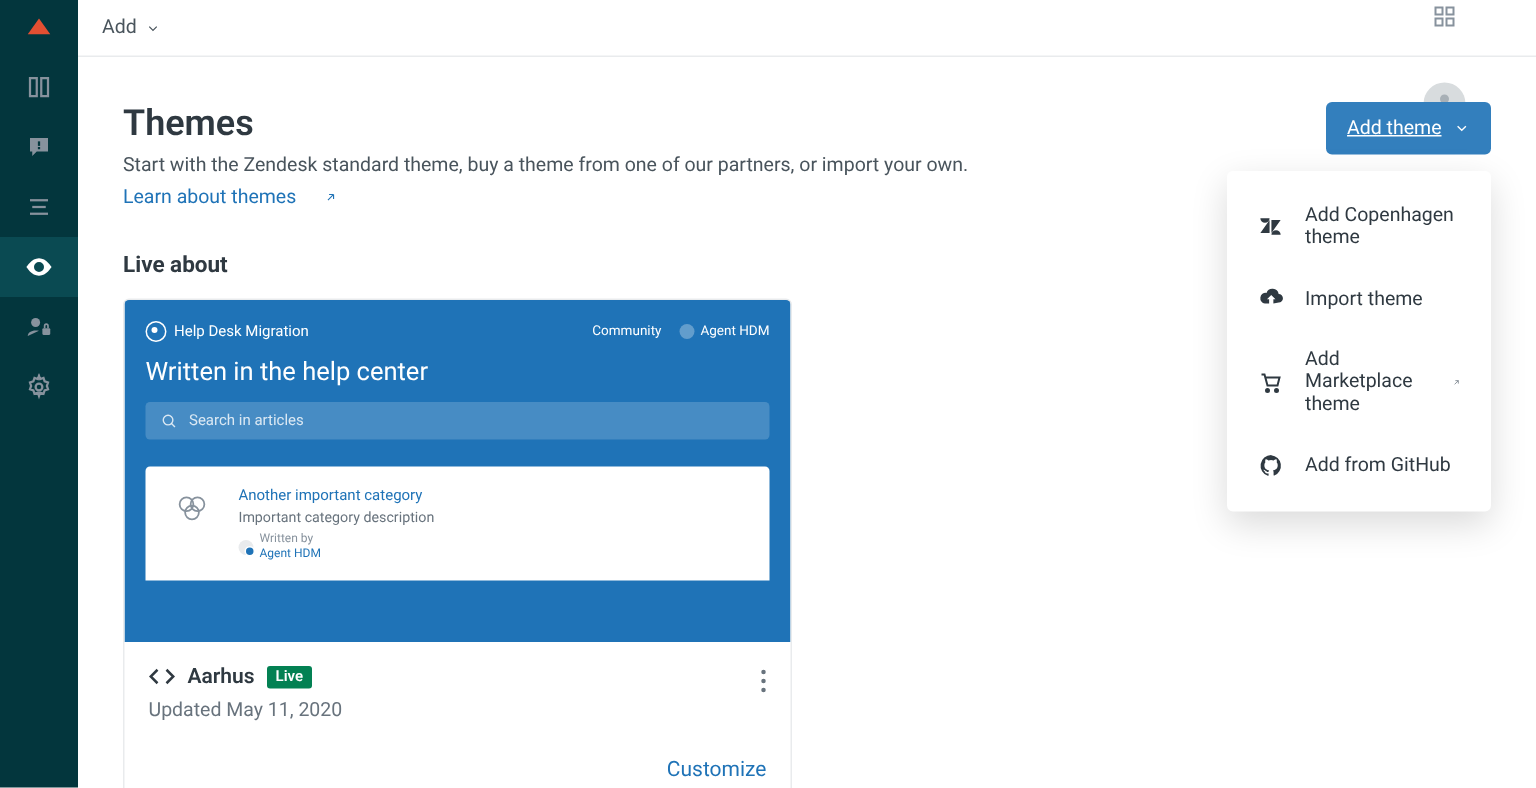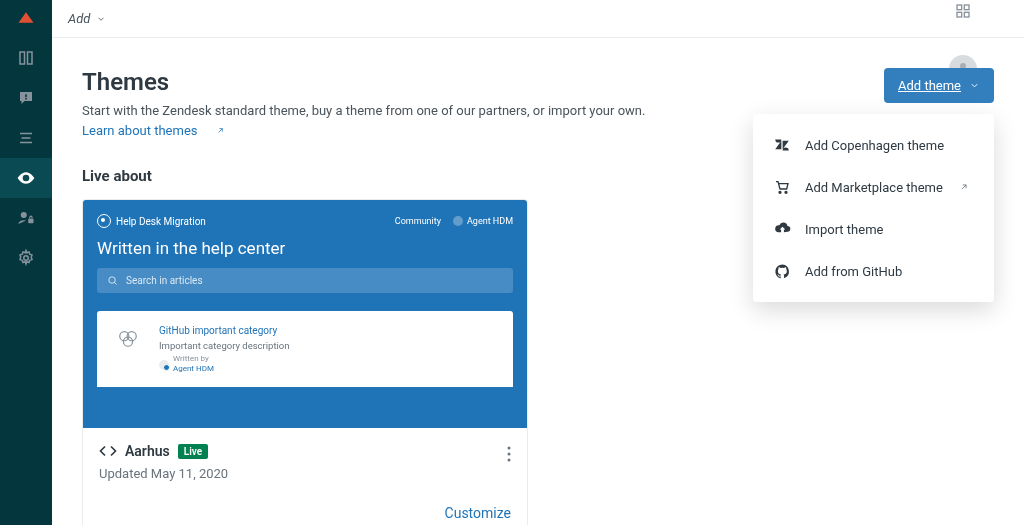--- a/index.html
+++ b/index.html
@@ -6,41 +6,41 @@
     body { background: #fff; overflow: hidden; width: 1024px; height: 525px; position: relative; }
     
     
     .sidebar { position: absolute; left: 0; top: 0; width: 52px; height: 100%; background: #03363d; display: flex; flex-direction: column; }
     .sidebar-logo { width: 52px; height: 38px; display: flex; align-items: center; justify-content: center; }
     .sidebar-item { width: 52px; height: 40px; display: flex; align-items: center; justify-content: center; cursor: pointer; color: #87929d; }
     .sidebar-item.active { background: #0a4a52; color: #fff; }
     
     
     .topbar { position: absolute; left: 52px; top: 0; right: 0; height: 38px; border-bottom: 1px solid #e9ebed; display: flex; align-items: center; padding: 0 16px; }
-    .topbar-left { display: flex; align-items: center; gap: 6px; color: #49545c; font-size: 13px; cursor: pointer; font-style: italic; }
+    .topbar-left { display: flex; align-items: center; gap: 6px; color: #49545c; font-size: 13px; cursor: pointer; }
     .topbar-right { margin-left: auto; display: flex; align-items: center; gap: 32px; flex-direction: column; }
     .help-center-link { display: flex; align-items: center; gap: 6px; color: #68737d; font-size: 13px; cursor: pointer; }
     .apps-icon { color: #87929d; cursor: pointer; }
     .avatar { width: 28px; height: 28px; border-radius: 50%; background: #d8dcde; display: flex; align-items: center; justify-content: center; cursor: pointer; }
     
     
     .main { position: absolute; left: 52px; top: 38px; right: 0; bottom: 0; overflow-y: auto; padding: 30px 30px 30px 30px; }
     .main::-webkit-scrollbar { width: 10px; }
     .main::-webkit-scrollbar-thumb { background: #c2c8cc; border-radius: 5px; }
     
     .page-header { display: flex; align-items: flex-start; justify-content: space-between; margin-bottom: 28px; }
     .page-title { font-size: 24px; font-weight: 600; color: #2f3941; margin-bottom: 6px; }
     .page-desc { font-size: 13px; color: #49545c; line-height: 1.4; }
     .learn-link { font-size: 13px; color: #1f73b7; text-decoration: none; display: inline-flex; align-items: center; gap: 18px; margin-top: 2px; }
     
     .add-theme-wrap { position: relative; }
     .add-theme-btn { background: #337fbd; color: #fff; border: none; padding: 10px 14px; border-radius: 4px; font-size: 13px; display: flex; align-items: center; gap: 8px; cursor: pointer; text-decoration: underline; }
     
     
-    .dropdown { position: absolute; top: 46px; right: 0; width: 241px; background: #fff; border-radius: 4px; box-shadow: 0 8px 24px rgba(0,0,0,0.15); padding: 10px 0; z-index: 100; }
+    .dropdown { position: absolute; top: 46px; right: 0; width: 176px; background: #fff; border-radius: 4px; box-shadow: 0 8px 24px rgba(0,0,0,0.15); padding: 10px 0; z-index: 100; }
     .dropdown-item { display: flex; align-items: center; gap: 14px; padding: 12px 20px; font-size: 13px; color: #2f3941; cursor: pointer; }
     .dropdown-icon { width: 18px; height: 18px; display: flex; align-items: center; justify-content: center; color: #2f3941; flex-shrink: 0; }
     .ext-link-icon { width: 10px; height: 10px; margin-left: 2px; }
     
     .section-title { font-size: 15px; color: #2f3941; margin-bottom: 14px; }
     
     
     .theme-card { width: 446px; border: 1px solid #e9ebed; border-radius: 4px; overflow: hidden; }
     .theme-preview { height: 228px; background: #1f73b7; position: relative; overflow: hidden; padding: 14px 14px 0 14px; }
     .preview-header { display: flex; align-items: center; justify-content: space-between; font-size: 10px; color: #fff; margin-bottom: 10px; }
@@ -180,38 +180,38 @@
         <div class="dropdown-item">
           <span class="dropdown-icon">
             <svg width="16" height="16" viewBox="0 0 26 26" fill="#2f3941">
                 <path d="M12 6v14L2 20zM14 20V6l10 0zM12 4a5 5 0 01-10 0zM24 22a5 5 0 00-10 0z"></path>
               </svg>
           </span>
           <span>Add Copenhagen theme</span>
         </div>
         <div class="dropdown-item">
           <span class="dropdown-icon">
+            <svg width="17" height="17" viewBox="0 0 24 24" fill="#2f3941">
+                <path d="M19 15a4 4 0 000-8 6 6 0 00-11.5-1A5 5 0 006 16h4v-4l-2 0 4-4 4 4h-2v4z"></path>
+              </svg>
+          </span>
+          <span>Import theme</span>
+        </div>
+        <div class="dropdown-item">
+          <span class="dropdown-icon">
             <svg width="16" height="16" viewBox="0 0 24 24" fill="none" stroke="#2f3941" stroke-width="2">
                 <circle cx="9" cy="20" r="1.5" fill="#2f3941"></circle>
                 <circle cx="18" cy="20" r="1.5" fill="#2f3941"></circle>
                 <path d="M3 4h3l3 11h10l2-8H7"></path>
               </svg>
           </span>
           <span>Add Marketplace theme</span>
           <svg class="ext-link-icon" viewBox="0 0 24 24" fill="none" stroke="#68737d" stroke-width="2">
               <path d="M7 17L17 7M17 7H9M17 7v8"></path>
             </svg>
-        </div>
-        <div class="dropdown-item">
-          <span class="dropdown-icon">
-            <svg width="17" height="17" viewBox="0 0 24 24" fill="#2f3941">
-                <path d="M19 15a4 4 0 000-8 6 6 0 00-11.5-1A5 5 0 006 16h4v-4l-2 0 4-4 4 4h-2v4z"></path>
-              </svg>
-          </span>
-          <span>Import theme</span>
         </div>
         <div class="dropdown-item">
           <span class="dropdown-icon">
             <svg width="17" height="17" viewBox="0 0 24 24" fill="#2f3941">
                 <path d="M12 2a10 10 0 00-3.2 19.5c.5.1.7-.2.7-.5v-1.8c-2.8.6-3.4-1.3-3.4-1.3-.5-1.2-1.1-1.5-1.1-1.5-.9-.6.1-.6.1-.6 1 .1 1.5 1 1.5 1 .9 1.5 2.3 1.1 2.9.8.1-.6.3-1.1.6-1.3-2.2-.3-4.6-1.1-4.6-5 0-1.1.4-2 1-2.7-.1-.3-.4-1.3.1-2.6 0 0 .8-.3 2.7 1a9.4 9.4 0 015 0c1.9-1.3 2.7-1 2.7-1 .5 1.3.2 2.3.1 2.6.6.7 1 1.6 1 2.7 0 3.9-2.4 4.7-4.6 5 .4.3.7.9.7 1.8v2.6c0 .3.2.6.7.5A10 10 0 0012 2z"></path>
               </svg>
           </span>
           <span>Add from GitHub</span>
         </div>
       </div>
@@ -245,21 +245,21 @@
       </div>
       <div class="preview-article">
         <div class="preview-article-icon">
           <svg width="22" height="22" viewBox="0 0 24 24" fill="none" stroke="currentColor" stroke-width="1.3">
               <circle cx="8" cy="10" r="5"></circle>
               <circle cx="16" cy="10" r="5"></circle>
               <circle cx="12" cy="16" r="5"></circle>
             </svg>
         </div>
         <div class="preview-article-body">
-          <div class="preview-cat">GitHub important category</div>
+          <div class="preview-cat">Another important category</div>
           <div class="preview-cat-desc">Important category description</div>
           <div class="preview-author">
             <span class="preview-author-icon"></span>
             <span class="preview-author-line">
               <span>Written by</span>
               <span style="color:#1f73b7">Agent HDM</span>
             </span>
           </div>
         </div>
       </div>

